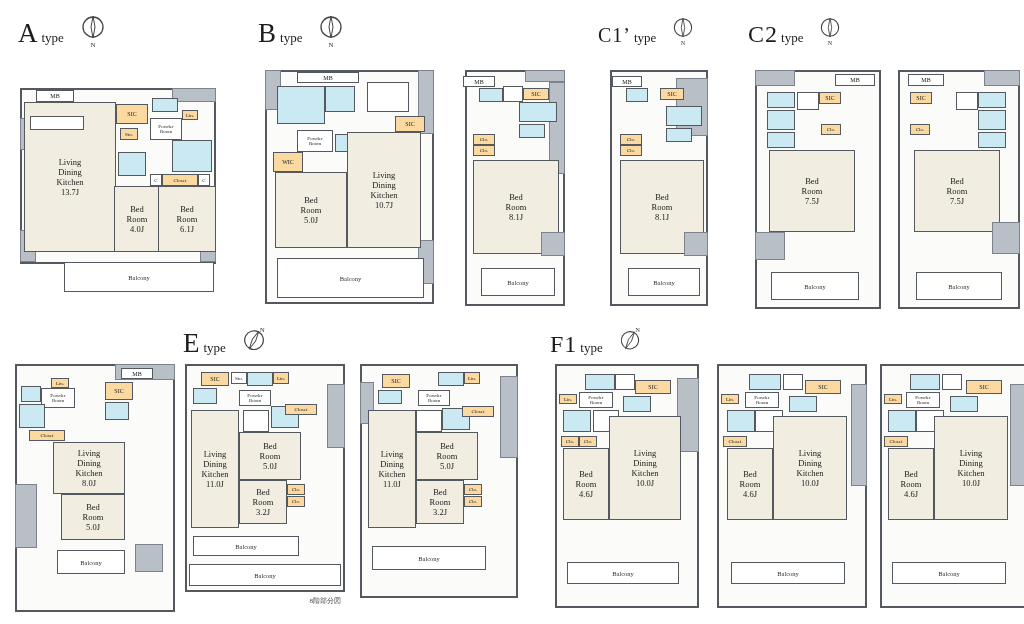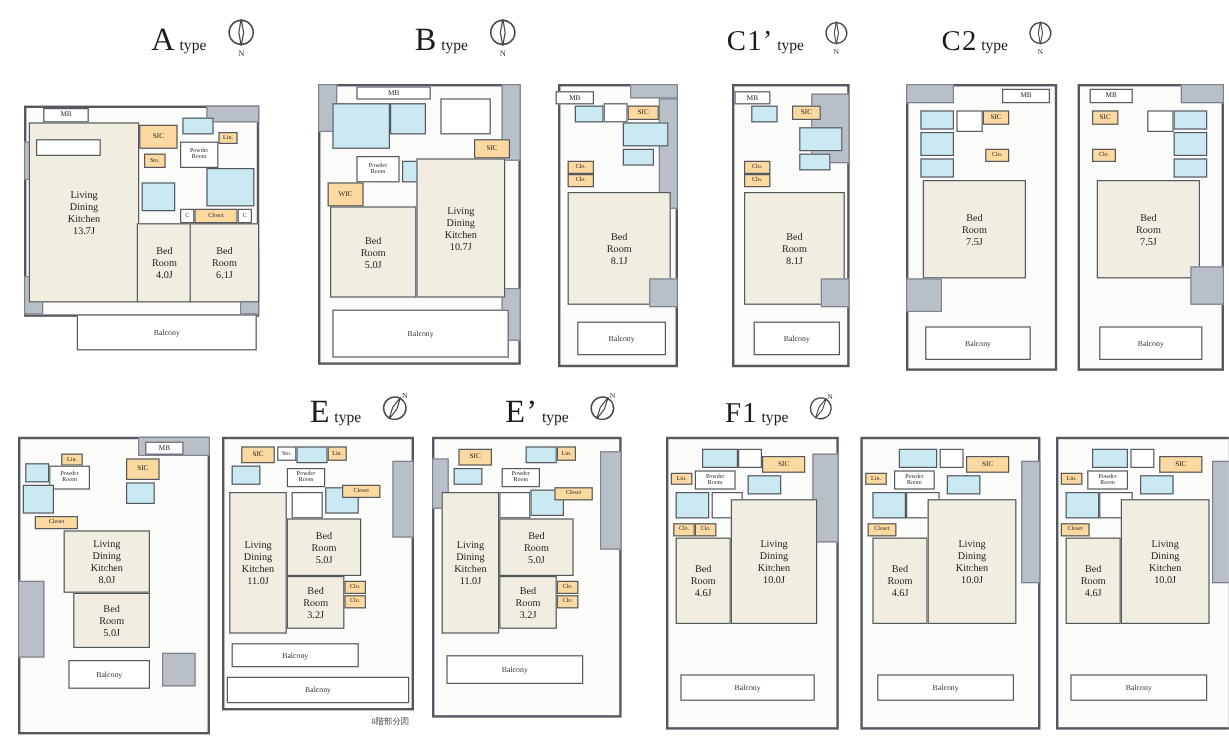--- a/index.html
+++ b/index.html
@@ -1,20 +1,20 @@
 <!DOCTYPE html>
 <html><head>
 <meta charset="utf-8">
 <style>
   html,body{margin:0;padding:0;}
   body{width:1024px;height:624px;background:#ffffff;position:relative;overflow:hidden;
        font-family:"Liberation Serif",serif;color:#1c1c1c;}
   .sheet{position:absolute;left:0;top:0;width:1024px;height:624px;background:#fff;}
   .unit{position:absolute;}
-  .utitle{position:absolute;left:0;top:0;width:100%;height:46px;text-align:right;white-space:nowrap;}
+  .utitle{position:absolute;left:0;top:0;width:100%;height:46px;text-align:left;white-space:nowrap;}
   .tname{font-size:27px;letter-spacing:1px;}
   .tsuffix{font-size:13px;margin-left:3px;}
   .compass{vertical-align:-8px;margin-left:10px;}
   .compass circle{fill:#fff;stroke:#444;stroke-width:1.3;}
   .compass polygon{fill:#fff;stroke:#444;stroke-width:1;}
   .compass .cn{font-size:7px;fill:#333;text-anchor:middle;font-family:"Liberation Serif",serif;}
   .row2 .cg{transform:rotate(28deg);transform-origin:15px 16px;}
   .plan{position:absolute;background:#fbfbf9;border:2px solid #54595f;}
   .gb{position:absolute;background:#b9bfc7;border:1px solid #7c838c;}
   .rm{position:absolute;background:#f1eee1;border:1px solid #54595f;display:flex;align-items:center;
@@ -125,21 +125,21 @@
       <div class="rm" style="left:6px;top:88px;width:84px;height:92px;">Bed
 Room
 8.1J</div>
       <div class="gb" style="left:74px;top:160px;width:22px;height:22px;"></div>
       <div class="balc" style="left:14px;top:196px;width:72px;height:26px;">Balcony</div>
     </div>
   </div>
 
   <div class="unit" style="left:598px;top:12px;width:112px;height:294px;">
     <div class="utitle">
-      <span class="tname" style="font-size:24px;">C1’</span><span class="tsuffix">type</span>
+      <span class="tname" style="font-size:20px;">C1’</span><span class="tsuffix">type</span>
       <svg class="compass row1" width="26" height="38" viewBox="0 0 30 38">
         <g class="cg">
             <circle cx="15" cy="15" r="10"></circle>
             <polygon points="15,4 17,15 15,26 13,15"></polygon>
           </g>
         <text class="cn" x="15" y="35">N</text>
       </svg>
     </div>
     <div class="plan" style="left:12px;top:58px;width:94px;height:232px;">
       <div class="gb" style="left:64px;top:6px;width:30px;height:56px;"></div>
@@ -264,30 +264,20 @@
 3.2J</div>
       <div class="sb or tiny" style="left:100px;top:118px;width:16px;height:9px;">Clo.</div>
       <div class="sb or tiny" style="left:100px;top:130px;width:16px;height:9px;">Clo.</div>
       <div class="balc" style="left:6px;top:170px;width:104px;height:18px;">Balcony</div>
       <div class="balc" style="left:2px;top:198px;width:150px;height:20px;">Balcony</div>
     </div>
     <div class="note" style="left:0;top:272px;width:158px;">8階部分図</div>
   </div>
 
   <div class="unit" style="left:358px;top:324px;width:158px;height:296px;">
-    <div class="utitle">
-      <span class="tname">E’</span><span class="tsuffix">type</span>
-      <svg class="compass row2" width="28" height="36" viewBox="0 0 30 36">
-        <g class="cg">
-            <circle cx="15" cy="16" r="10"></circle>
-            <polygon points="15,5 17,16 15,27 13,16"></polygon>
-          </g>
-        <text class="cn" x="24" y="7">N</text>
-      </svg>
-    </div>
     <div class="plan" style="left:2px;top:40px;width:154px;height:230px;">
       <div class="gb" style="left:-2px;top:16px;width:12px;height:40px;"></div>
       <div class="gb" style="left:138px;top:10px;width:16px;height:80px;"></div>
       <div class="sb or" style="left:20px;top:8px;width:26px;height:12px;">SIC</div>
       <div class="sb bl" style="left:76px;top:6px;width:24px;height:12px;"></div>
       <div class="sb or tiny" style="left:102px;top:6px;width:14px;height:10px;">Lin.</div>
       <div class="sb bl" style="left:16px;top:24px;width:22px;height:12px;"></div>
       <div class="sb wh tiny" style="left:56px;top:24px;width:30px;height:14px;">Powder
 Room</div>
       <div class="sb bl" style="left:80px;top:42px;width:26px;height:20px;"></div>

